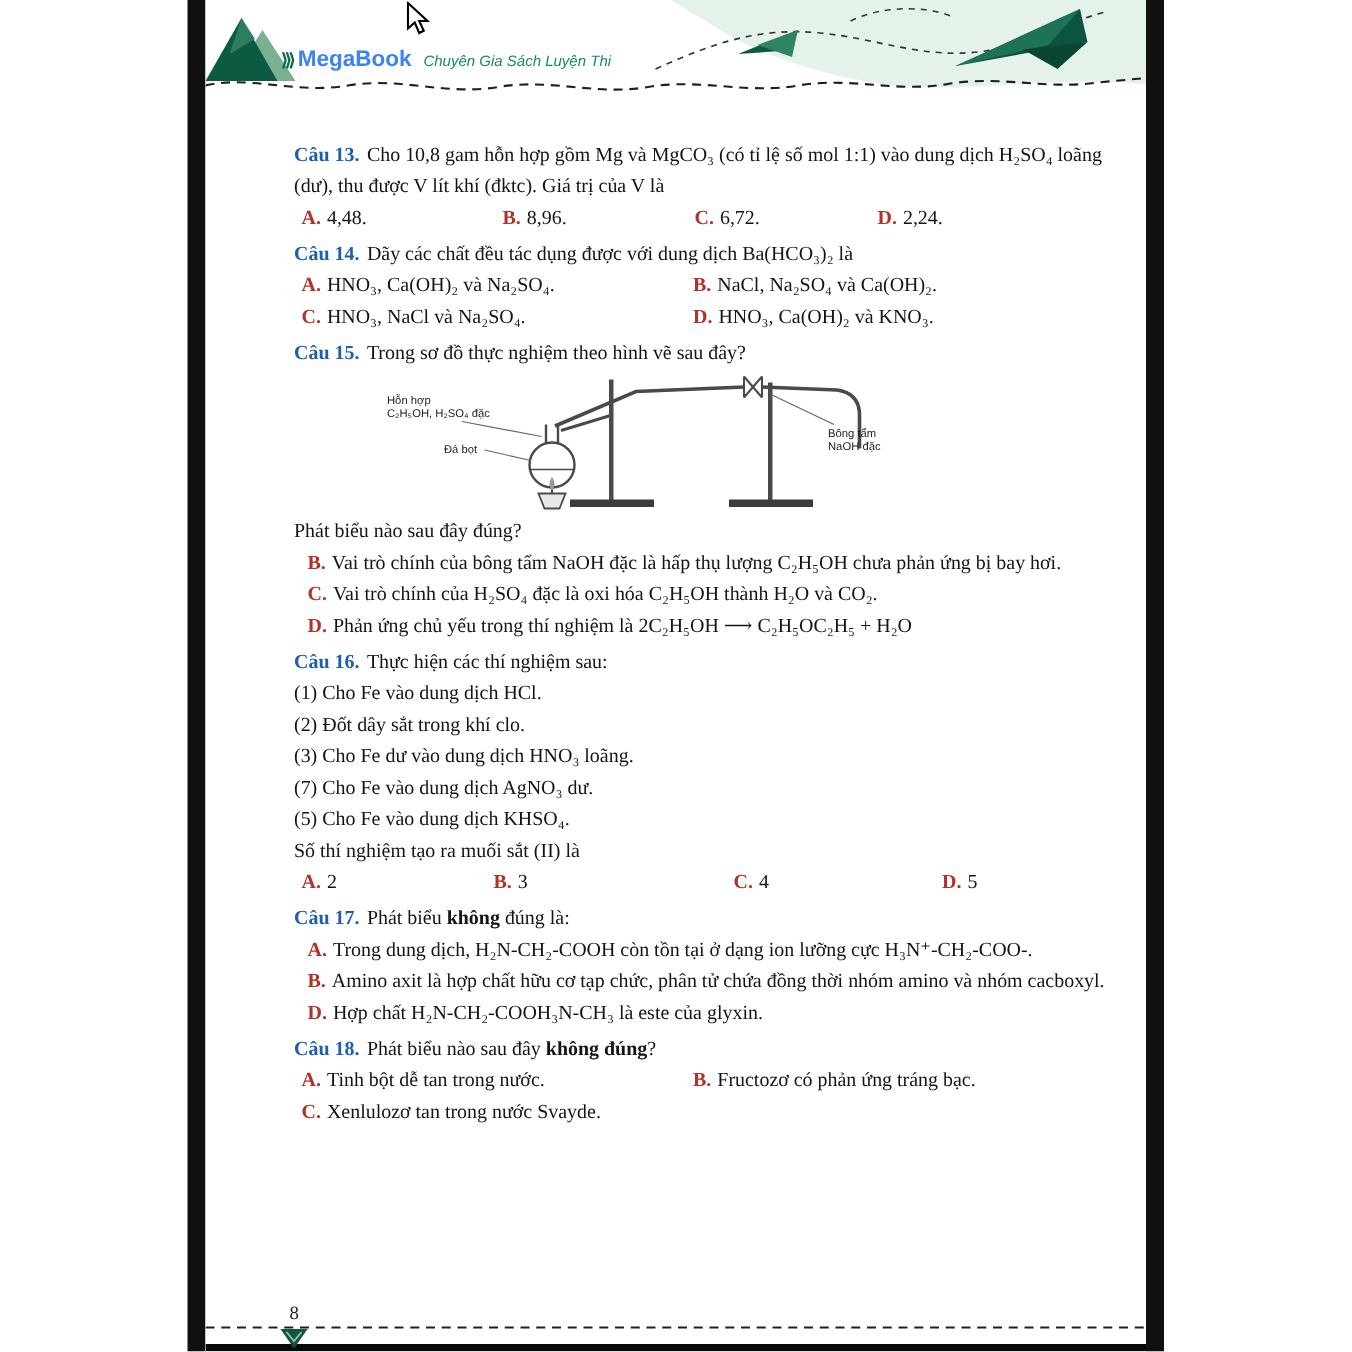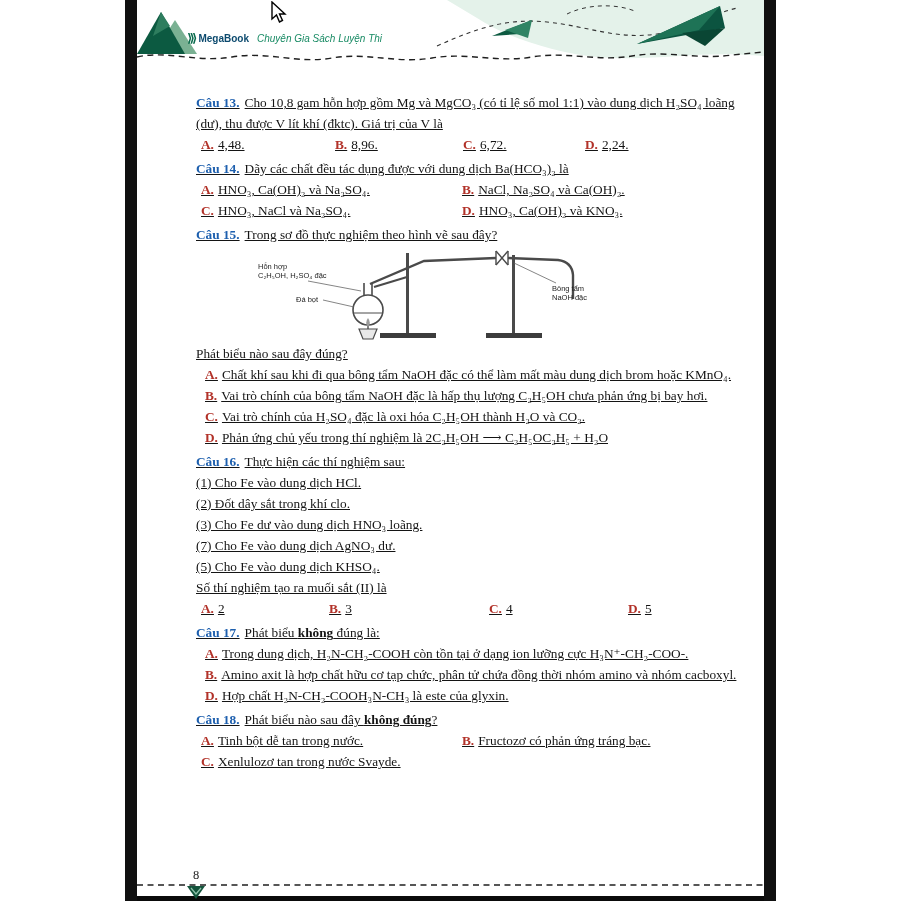--- a/index.html
+++ b/index.html
@@ -8,23 +8,23 @@
           font-family:"Liberation Serif","DejaVu Serif",serif;color:#141414;}
   .edge-bar{position:absolute;top:0;height:901px;width:12px;background:#101010;}
   .edge-left{left:125px;}
   .edge-right{left:764px;}
   .page{position:absolute;left:137px;top:0;width:627px;height:901px;background:#ffffff;}
   .header{position:relative;height:66px;}
   .header-art{position:absolute;left:0;top:0;width:627px;height:66px;}
   .brand-row{position:absolute;left:50px;top:31px;display:flex;align-items:baseline;
              font-family:"Liberation Sans","DejaVu Sans",sans-serif;white-space:nowrap;}
   .brand-arrows{font-weight:bold;font-size:12px;color:#0b6b4d;letter-spacing:-3px;margin-right:4px;}
-  .brand-name{font-weight:bold;font-size:10px;color:#0c4a6e;}
+  .brand-name{font-weight:bold;font-size:15px;color:#3b82f6;}
   .tagline{font-style:italic;font-size:10px;color:#178a63;margin-left:8px;}
-  .content{position:relative;padding:26px 24px 0 59px;font-size:13.3px;line-height:21px;text-decoration:underline;}
+  .content{position:relative;padding:26px 24px 0 59px;font-size:13.3px;line-height:21px;}
   .q-block{margin-bottom:3px;}
   .q-text{margin:0;}
   .q-label{color:#1d5fae;font-weight:bold;margin-right:5px;}
   .okey{color:#b23229;font-weight:bold;margin-right:4px;}
   .opts4{display:grid;grid-template-columns:134px 128px 122px 1fr;padding-left:5px;}
   .opts4.narrow{grid-template-columns:111px 143px 122px 1fr;gap:17px;}
   .opts2{display:grid;grid-template-columns:261px 1fr;padding-left:5px;}
   .opt-block{margin:0;padding-left:23px;text-indent:-14px;}
   .list-item{margin:0;}
   .diagram{margin:2px 0 2px 60px;width:342px;height:94px;}
@@ -131,21 +131,20 @@
             <line x1="52" y1="34" x2="105" y2="44" stroke="#666" stroke-width="0.8"></line>
             <text x="40" y="55" class="dlabel">Đá bọt</text>
             <line x1="67" y1="53" x2="98" y2="60" stroke="#666" stroke-width="0.8"></line>
             <text x="296" y="44" class="dlabel">Bông tẩm</text>
             <text x="296" y="53" class="dlabel">NaOH đặc</text>
             <line x1="300" y1="36" x2="258" y2="16" stroke="#666" stroke-width="0.8"></line>
           </svg>
         </div>
 
         <p class="q-text">Phát biểu nào sau đây đúng?</p>
-        <p class="opt-block"><b class="okey">A.</b><span>Chất khí sau khi đi qua bông tẩm NaOH đặc có thể làm mất màu dung dịch brom hoặc KMnO₄.</span></p>
         <p class="opt-block"><b class="okey">B.</b><span>Vai trò chính của bông tẩm NaOH đặc là hấp thụ lượng C₂H₅OH chưa phản ứng bị bay hơi.</span></p>
         <p class="opt-block"><b class="okey">C.</b><span>Vai trò chính của H₂SO₄ đặc là oxi hóa C₂H₅OH thành H₂O và CO₂.</span></p>
         <p class="opt-block"><b class="okey">D.</b><span>Phản ứng chủ yếu trong thí nghiệm là 2C₂H₅OH ⟶ C₂H₅OC₂H₅ + H₂O</span></p>
       </div>
 
       <div class="q-block">
         <p class="q-text"><b class="q-label">Câu 16.</b><span>Thực hiện các thí nghiệm sau:</span></p>
         <p class="list-item">(1) Cho Fe vào dung dịch HCl.</p>
         <p class="list-item">(2) Đốt dây sắt trong khí clo.</p>
         <p class="list-item">(3) Cho Fe dư vào dung dịch HNO₃ loãng.</p>

